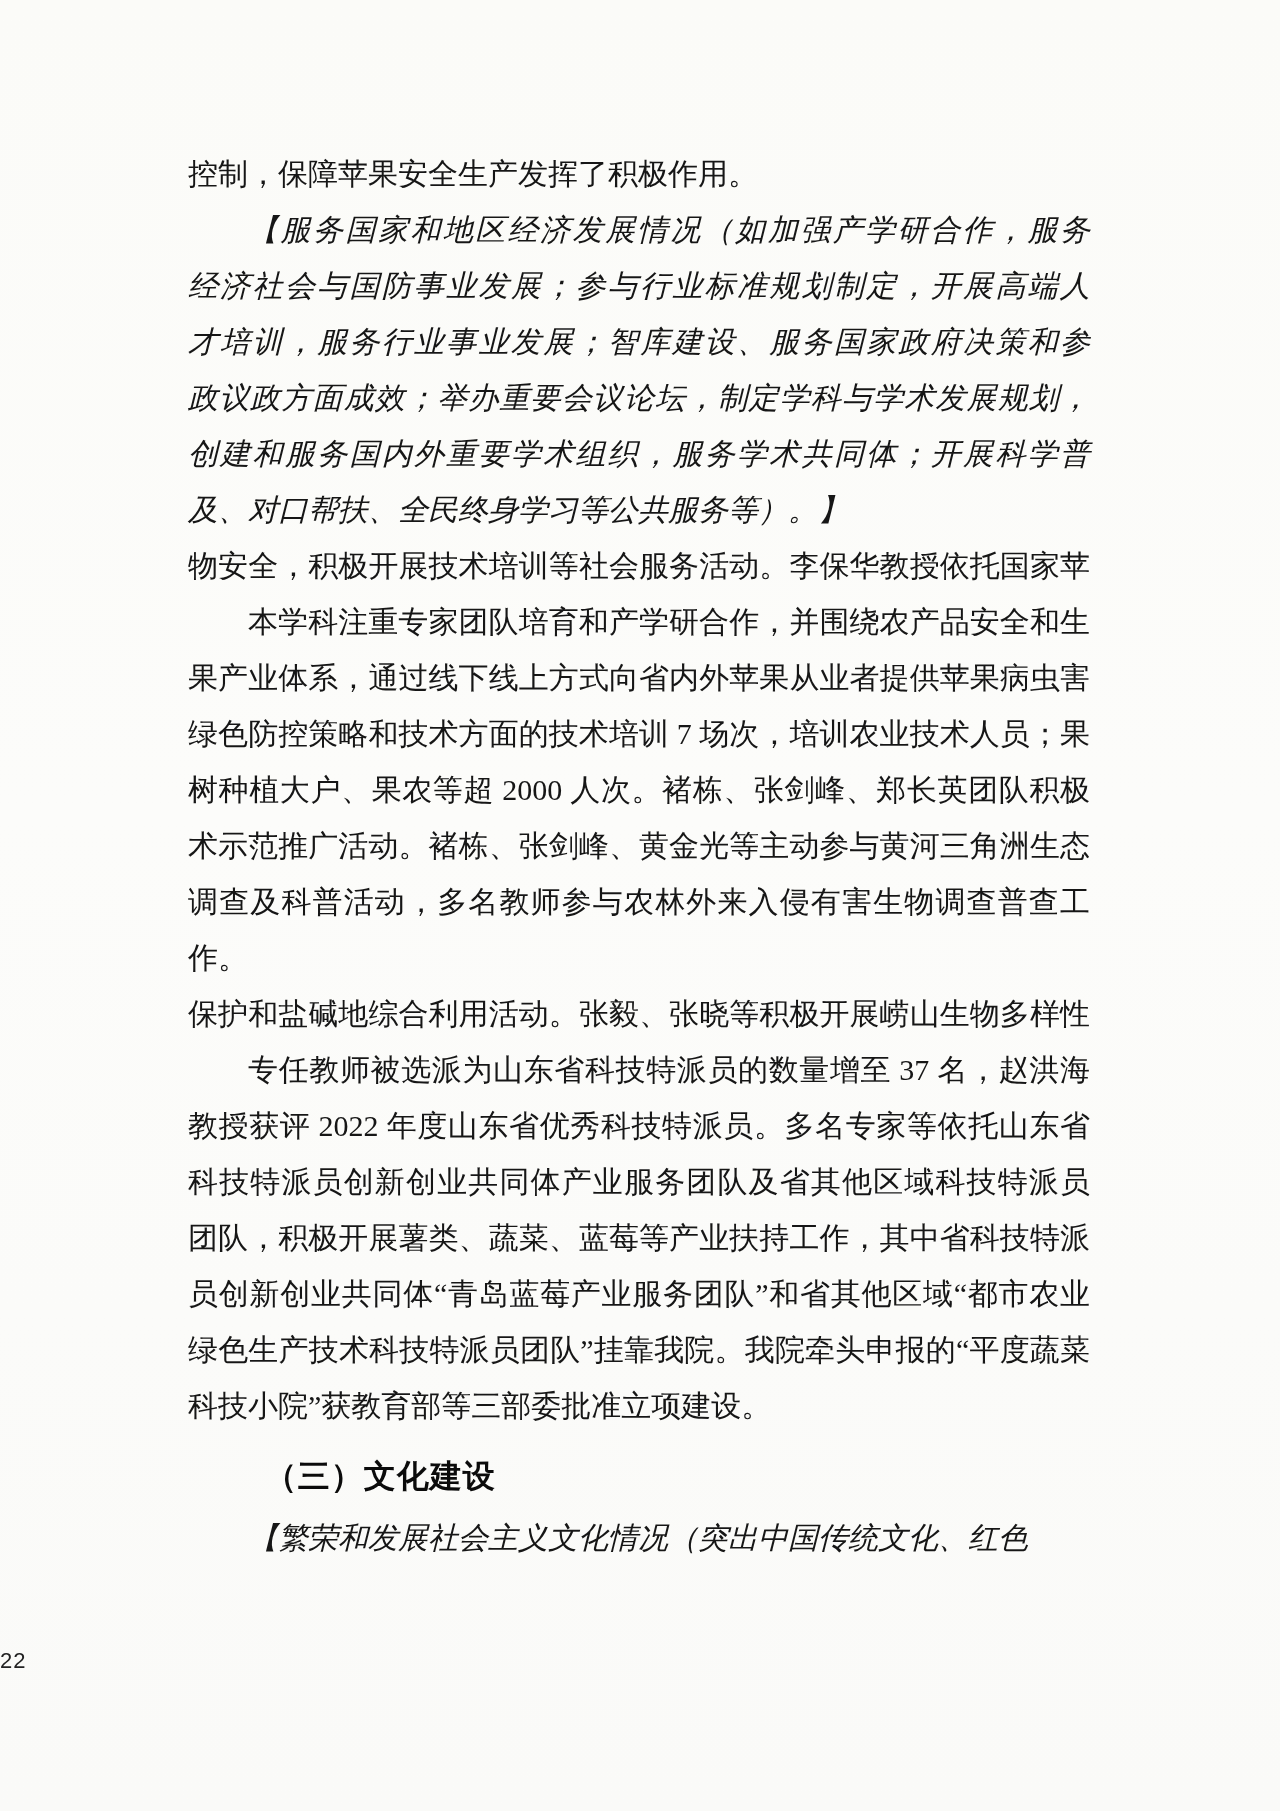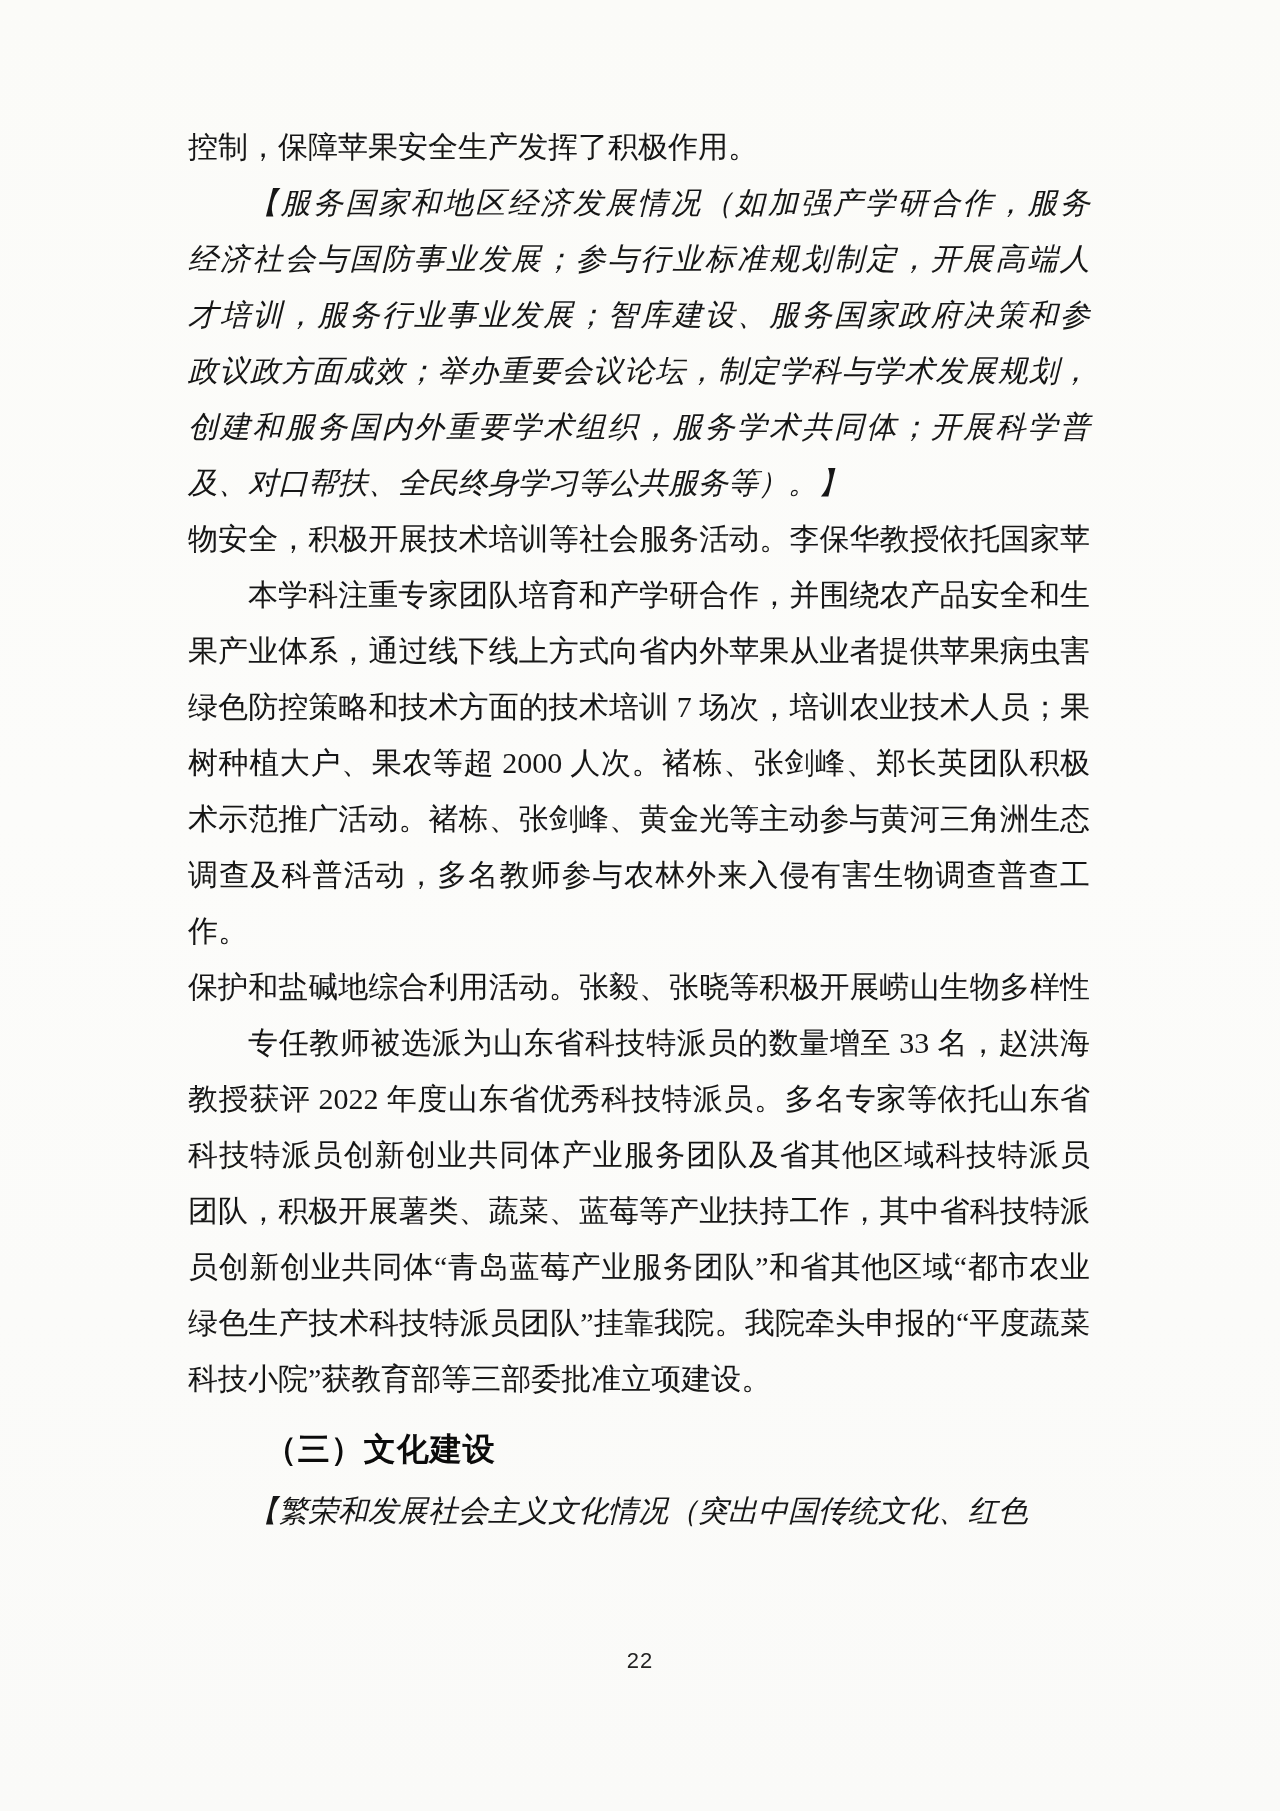--- a/index.html
+++ b/index.html
@@ -5,21 +5,21 @@
   html, body { margin: 0; padding: 0; }
   body {
     width: 1280px; height: 1811px;
     background: linear-gradient(180deg, #fbfbf8 0%, #fcfcfa 45%, #fafaf8 100%);
     font-family: "Liberation Serif", "DejaVu Serif", serif;
     color: #161616;
     position: relative;
     overflow: hidden;
   }
   .page { position: absolute; inset: 0; }
-  .content { position: absolute; left: 188px; top: 119px; width: 902px; }
+  .content { position: absolute; left: 188px; top: 146px; width: 902px; }
   .line {
     margin: 0;
     font-size: 30px;
     line-height: 56px;
     text-align: justify;
     text-align-last: justify;
   }
   .line.end { text-align-last: left; }
   .indent { text-indent: 2em; }
   .guide { font-style: italic; }
@@ -30,21 +30,21 @@
     font-weight: 700;
     font-family: "Liberation Sans", "DejaVu Sans", sans-serif;
     text-indent: 2.4em;
     letter-spacing: 1px;
     color: #0b0b0b;
     text-align: left;
   }
   .page-number {
     position: absolute;
     left: 0; top: 1646px; width: 100%;
-    text-align: center;
+    text-align: left;
     font-size: 22px;
     line-height: 30px;
     font-family: "Liberation Sans", "DejaVu Sans", sans-serif;
     color: #222222;
     letter-spacing: 1px;
   }
 </style>
 </head>
 <body>
 
@@ -63,21 +63,21 @@
 
     <p class="line">物安全，积极开展技术培训等社会服务活动。李保华教授依托国家苹</p>
     <p class="line indent">本学科注重专家团队培育和产学研合作，并围绕农产品安全和生</p>
     <p class="line">果产业体系，通过线下线上方式向省内外苹果从业者提供苹果病虫害</p>
     <p class="line">绿色防控策略和技术方面的技术培训 7 场次，培训农业技术人员；果</p>
     <p class="line">树种植大户、果农等超 2000 人次。褚栋、张剑峰、郑长英团队积极</p>
     <p class="line">术示范推广活动。褚栋、张剑峰、黄金光等主动参与黄河三角洲生态</p>
     <p class="line end">调查及科普活动，多名教师参与农林外来入侵有害生物调查普查工作。</p>
     <p class="line">保护和盐碱地综合利用活动。张毅、张晓等积极开展崂山生物多样性</p>
 
-    <p class="line indent">专任教师被选派为山东省科技特派员的数量增至 33 名，赵洪海</p>
+    <p class="line indent">专任教师被选派为山东省科技特派员的数量增至 37 名，赵洪海</p>
     <p class="line">教授获评 2022 年度山东省优秀科技特派员。多名专家等依托山东省</p>
     <p class="line">科技特派员创新创业共同体产业服务团队及省其他区域科技特派员</p>
     <p class="line">团队，积极开展薯类、蔬菜、蓝莓等产业扶持工作，其中省科技特派</p>
     <p class="line">员创新创业共同体“青岛蓝莓产业服务团队”和省其他区域“都市农业</p>
     <p class="line">绿色生产技术科技特派员团队”挂靠我院。我院牵头申报的“平度蔬菜</p>
     <p class="line end">科技小院”获教育部等三部委批准立项建设。</p>
 
     <h2 class="heading">（三）文化建设</h2>
 
     <p class="line guide indent end">【繁荣和发展社会主义文化情况（突出中国传统文化、红色</p>

